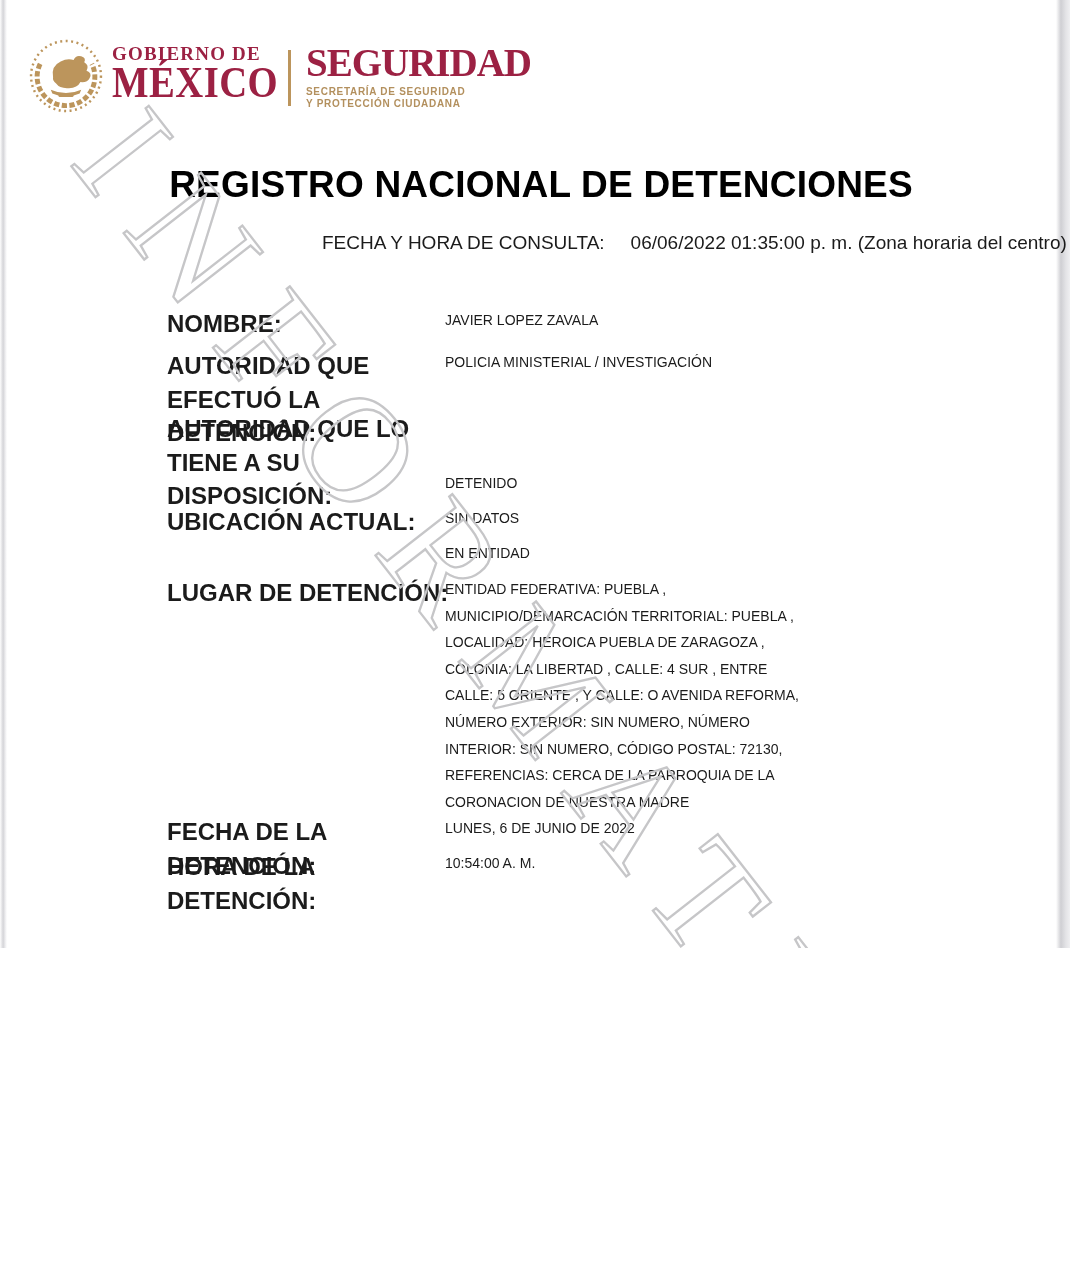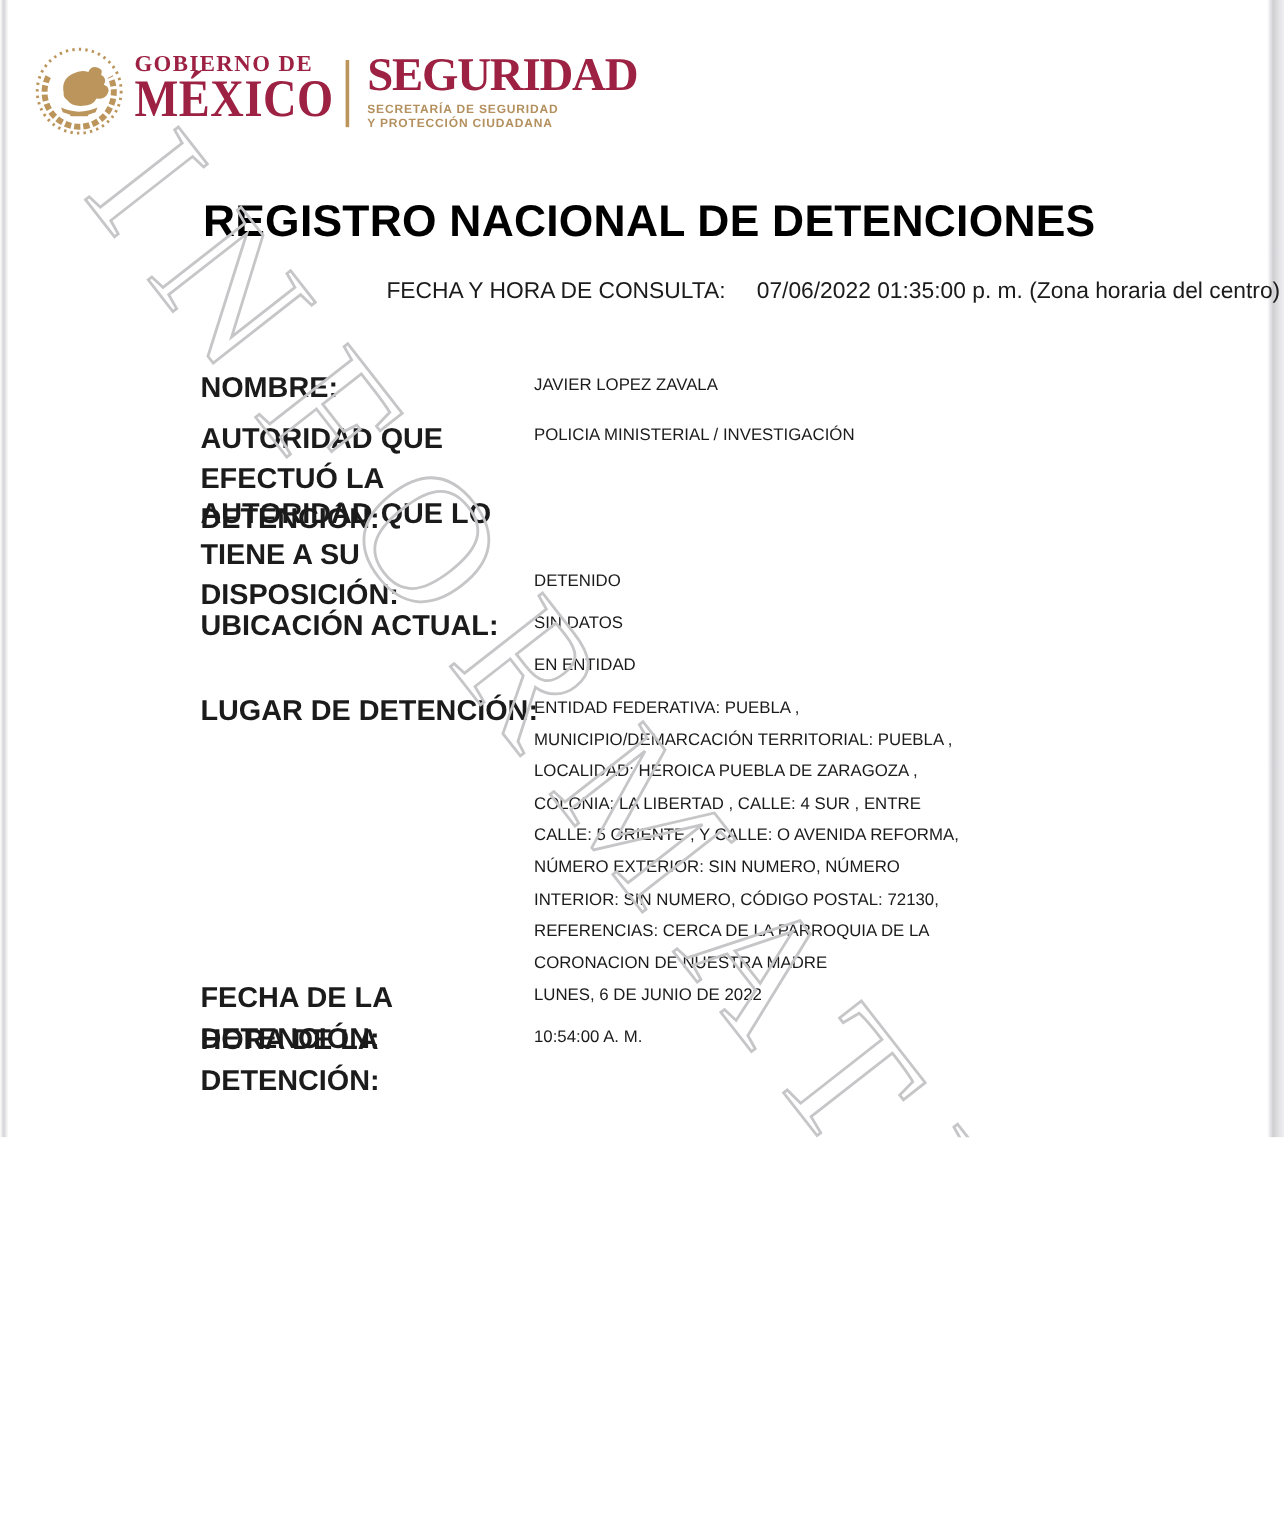--- a/index.html
+++ b/index.html
@@ -88,21 +88,21 @@
       <div class="agency-sub">
         <div>SECRETARÍA DE SEGURIDAD</div>
         <div>Y PROTECCIÓN CIUDADANA</div>
       </div>
     </div>
   </header>
 
   <h1 class="doc-title">REGISTRO NACIONAL DE DETENCIONES</h1>
 
   <div class="consulta">
-    <span class="lbl">FECHA Y HORA DE CONSULTA:</span><span>07/06/2022 01:35:00 p. m. (Zona horaria del centro)</span>
+    <span class="lbl">FECHA Y HORA DE CONSULTA:</span><span>06/06/2022 01:35:00 p. m. (Zona horaria del centro)</span>
   </div>
 
   <div class="row r0">
     <div class="label">NOMBRE:</div>
     <div class="value">JAVIER LOPEZ ZAVALA</div>
   </div>
   <div class="row r1">
     <div class="label">AUTORIDAD QUE EFECTUÓ LA DETENCIÓN:</div>
     <div class="value">POLICIA MINISTERIAL / INVESTIGACIÓN</div>
   </div>

